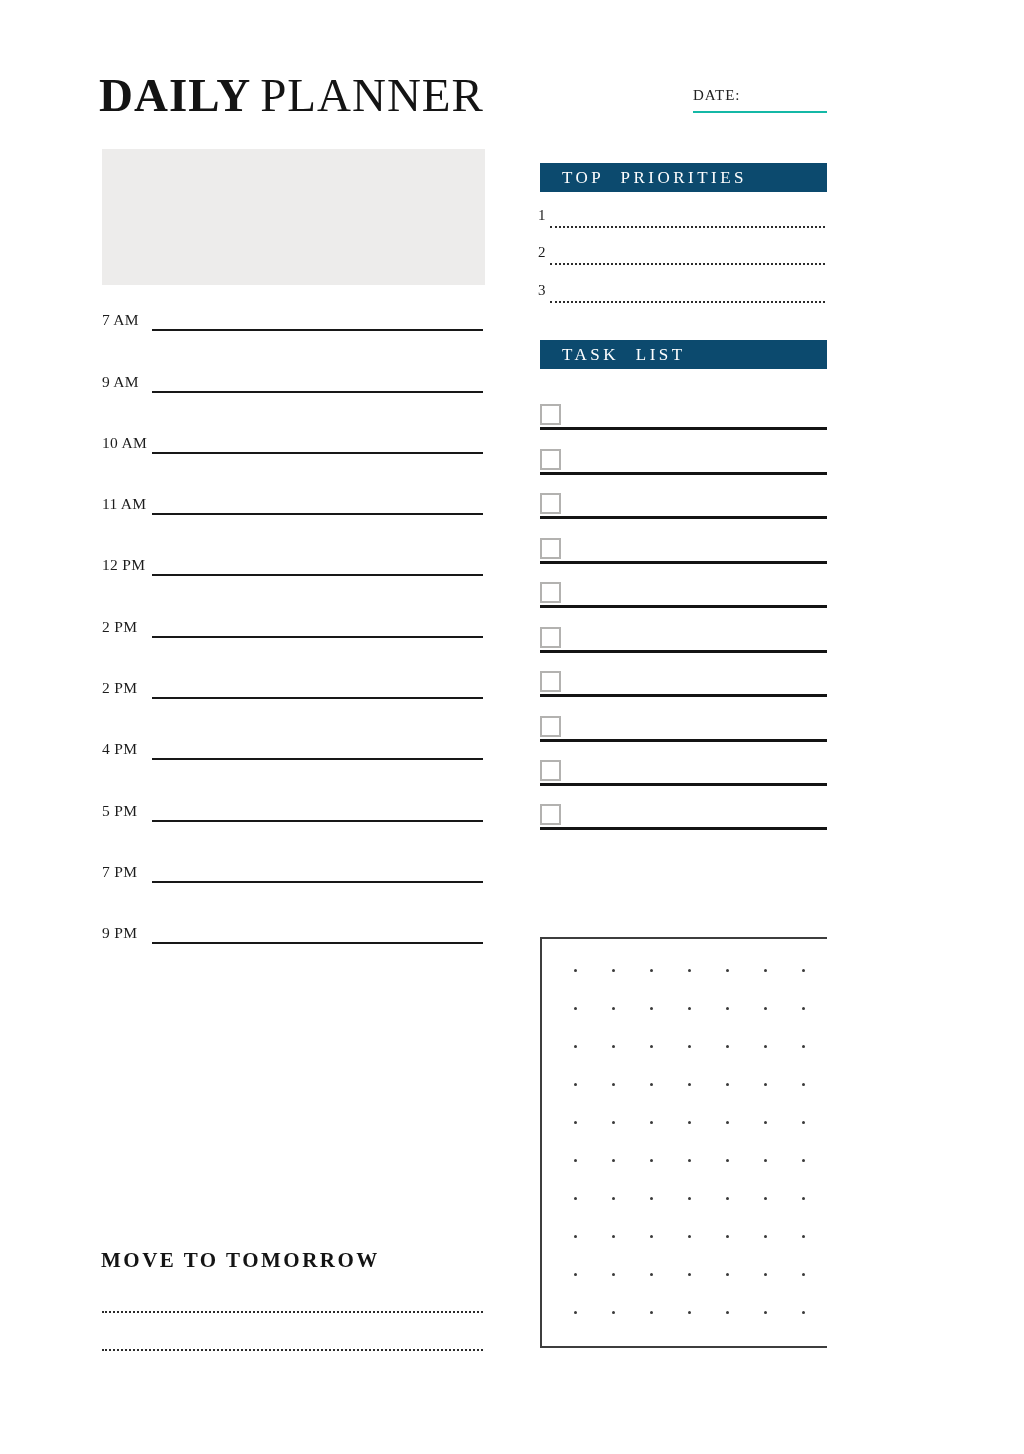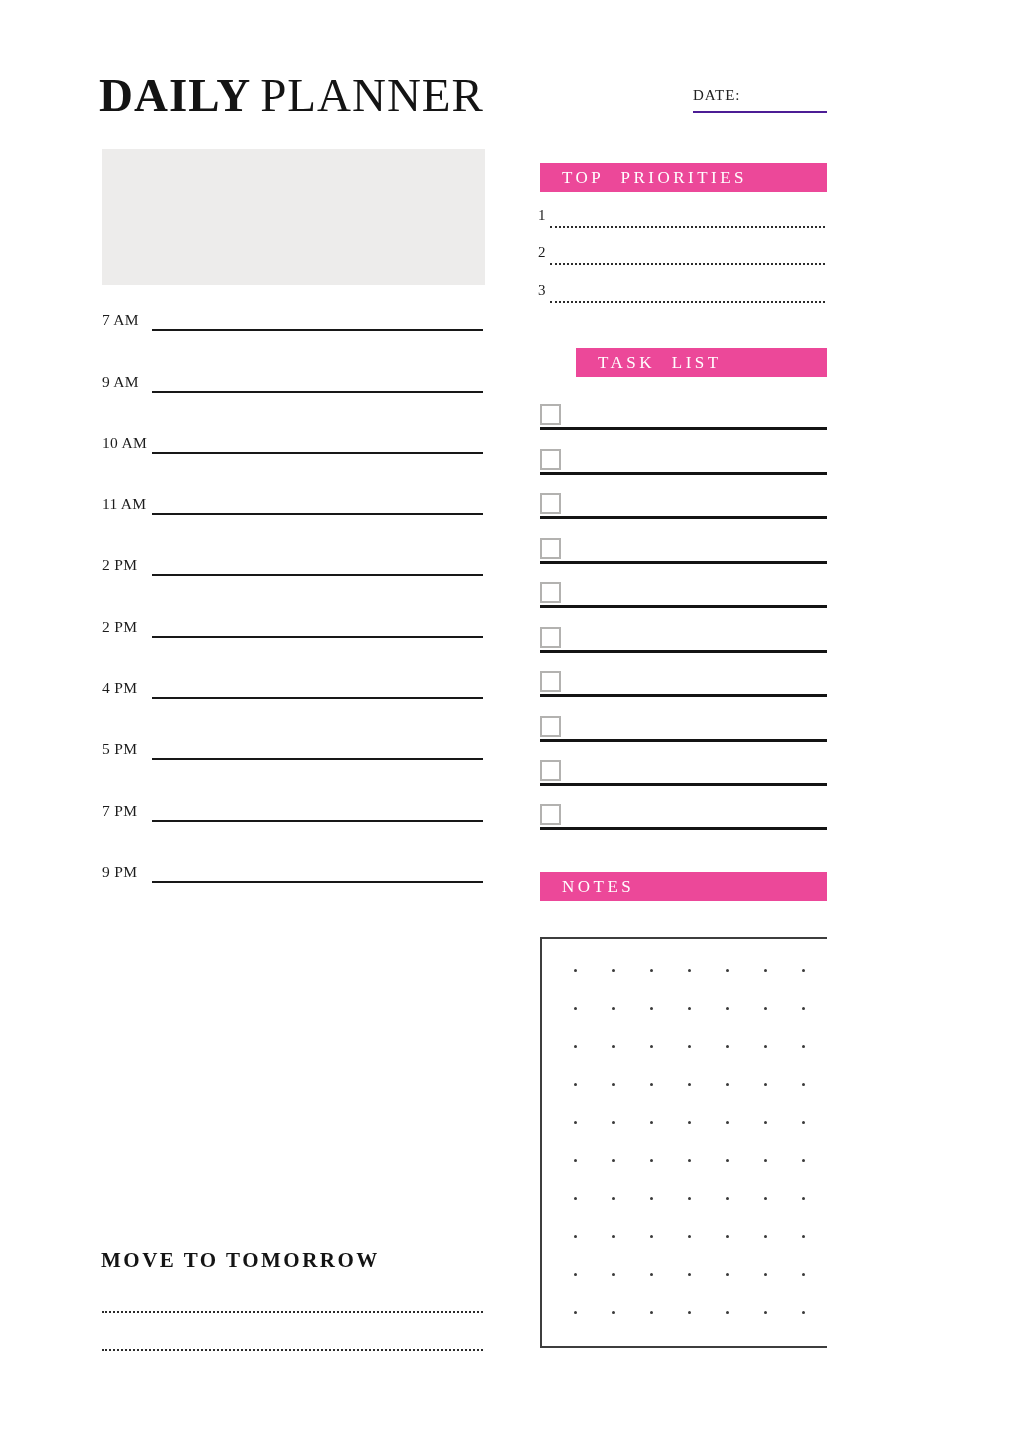--- a/index.html
+++ b/index.html
@@ -16,21 +16,21 @@
   .title{
     position:absolute;left:99px;top:70px;
     font-size:47px;line-height:1.1;letter-spacing:1px;
     color:#141414;white-space:nowrap;
   }
   .title .w1{font-weight:700;}
   .title .w2{font-weight:400;margin-left:9px;}
 
   .date-block{
     position:absolute;left:693px;top:86px;width:229px;
-    border-bottom:2px solid #4c1d95;padding-bottom:7px;
+    border-bottom:2px solid #14b8a6;padding-bottom:7px;
     box-sizing:border-box;
   }
   .date-label{font-size:15px;letter-spacing:1px;color:#222;}
   .date-value{display:inline-block;min-width:120px;font-size:15px;}
 
   
   .photo{
     position:absolute;left:102px;top:149px;
     width:383px;height:136px;background:#edeceb;
   }
@@ -49,28 +49,28 @@
   .move-header{
     position:absolute;left:101px;top:1248px;
     font-size:21px;font-weight:700;letter-spacing:2.5px;color:#141414;
   }
   .move-lines{position:absolute;left:102px;top:1275px;width:381px;}
   .move-line{height:36px;border-bottom:2px dotted #2b2b2b;}
 
   
   .banner{
     position:absolute;left:540px;width:381px;height:29px;
-    background:#ec4899;color:#ffffff;
+    background:#0c4a6e;color:#ffffff;
     display:flex;align-items:center;
     padding-left:22px;box-sizing:border-box;
     font-size:17px;letter-spacing:3.5px;word-spacing:9px;
     white-space:nowrap;
   }
   .banner-priorities{top:163px;}
-  .banner-tasks{top:348px;margin-left:36px;}
+  .banner-tasks{top:340px;}
   .banner-notes{top:872px;}
 
   .priorities{position:absolute;left:538px;top:190px;width:383px;}
   .priority-row{position:relative;height:37.6px;}
   .priority-num{position:absolute;left:0;bottom:4px;font-size:15px;color:#1b1b1b;}
   .priority-line{
     position:absolute;left:12px;right:0;bottom:0;height:0;
     border-bottom:2px dotted #2b2b2b;
   }
 
@@ -128,20 +128,24 @@
       <div class="slot">
         <span class="slot-label">10 AM</span>
         <div class="slot-line"></div>
       </div>
 
       <div class="slot">
         <span class="slot-label">11 AM</span>
         <div class="slot-line"></div>
       </div>
 
+      <div class="slot">
+        <span class="slot-label">12 PM</span>
+        <div class="slot-line"></div>
+      </div>
 
 
       <div class="slot">
         <span class="slot-label">2 PM</span>
         <div class="slot-line"></div>
       </div>
 
       <div class="slot">
         <span class="slot-label">2 PM</span>
         <div class="slot-line"></div>
@@ -246,21 +250,20 @@
         <span class="task-checkbox"></span>
         <div class="task-line"></div>
       </div>
 
       <div class="task-row">
         <span class="task-checkbox"></span>
         <div class="task-line"></div>
       </div>
     </div>
 
-  <div class="banner banner-notes">NOTES</div>
 
   <div class="notes-box">
 
       <div class="dot-row">
 
           <div class="dot-cell">
             <span class="dot"></span>
           </div>
 
           <div class="dot-cell">

